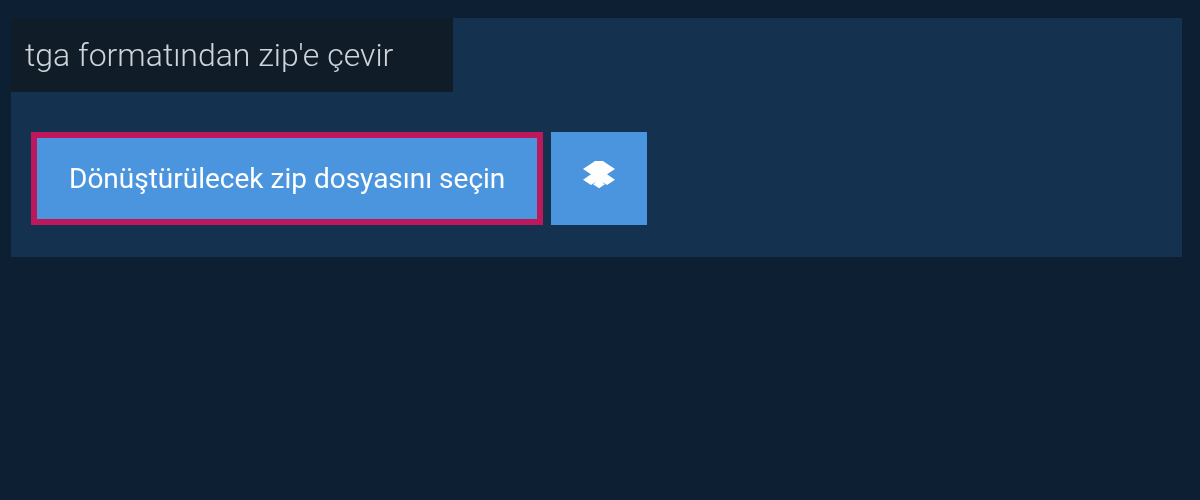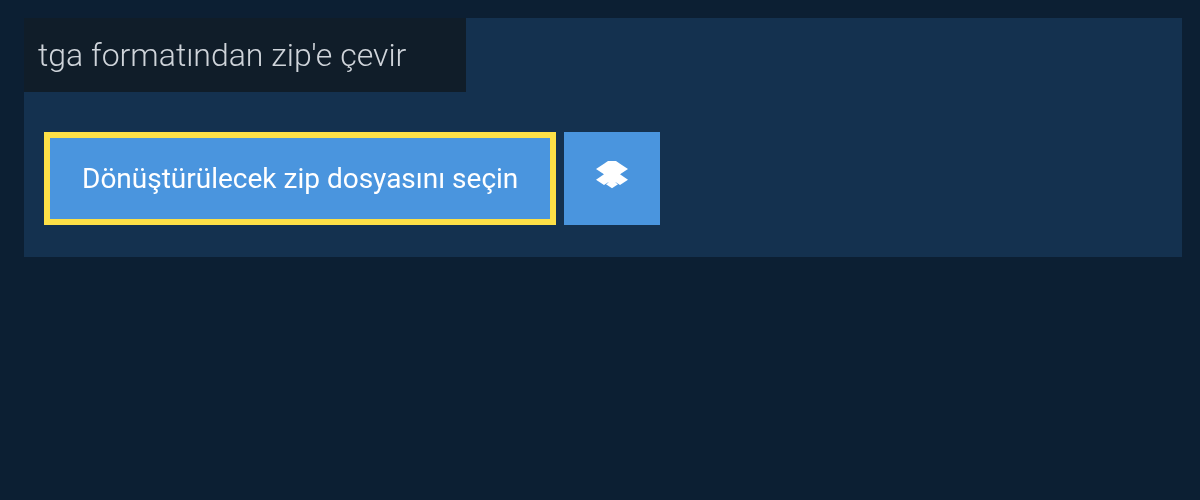--- a/index.html
+++ b/index.html
@@ -11,21 +11,21 @@
     body {
       background-color: #0c1f33;
       font-family: -apple-system, BlinkMacSystemFont, "Segoe UI", Roboto, "Helvetica Neue", Arial, sans-serif;
       width: 1200px;
       height: 500px;
       overflow: hidden;
     }
     
     .inner-panel {
       background-color: #14314f;
-      margin: 18px 18px 0 24px;
+      margin: 18px 18px 0 11px;
       padding-bottom: 32px;
     }
     
     .heading-tab {
       background-color: #101d29;
       display: inline-block;
       padding: 18px 60px 18px 14px;
       font-size: 32px;
       font-weight: 300;
       color: #cfd4da;
@@ -33,21 +33,21 @@
     
     .button-row {
       display: flex;
       gap: 8px;
       margin: 40px 0 0 20px;
       align-items: stretch;
     }
     
     .select-button {
       background-color: #4a95de;
-      border: 6px solid #fde047;
+      border: 6px solid #be185d;
       color: #ffffff;
       font-size: 28px;
       font-weight: 400;
       padding: 24px 32px;
       cursor: pointer;
       display: flex;
       align-items: center;
       justify-content: center;
     }
     

